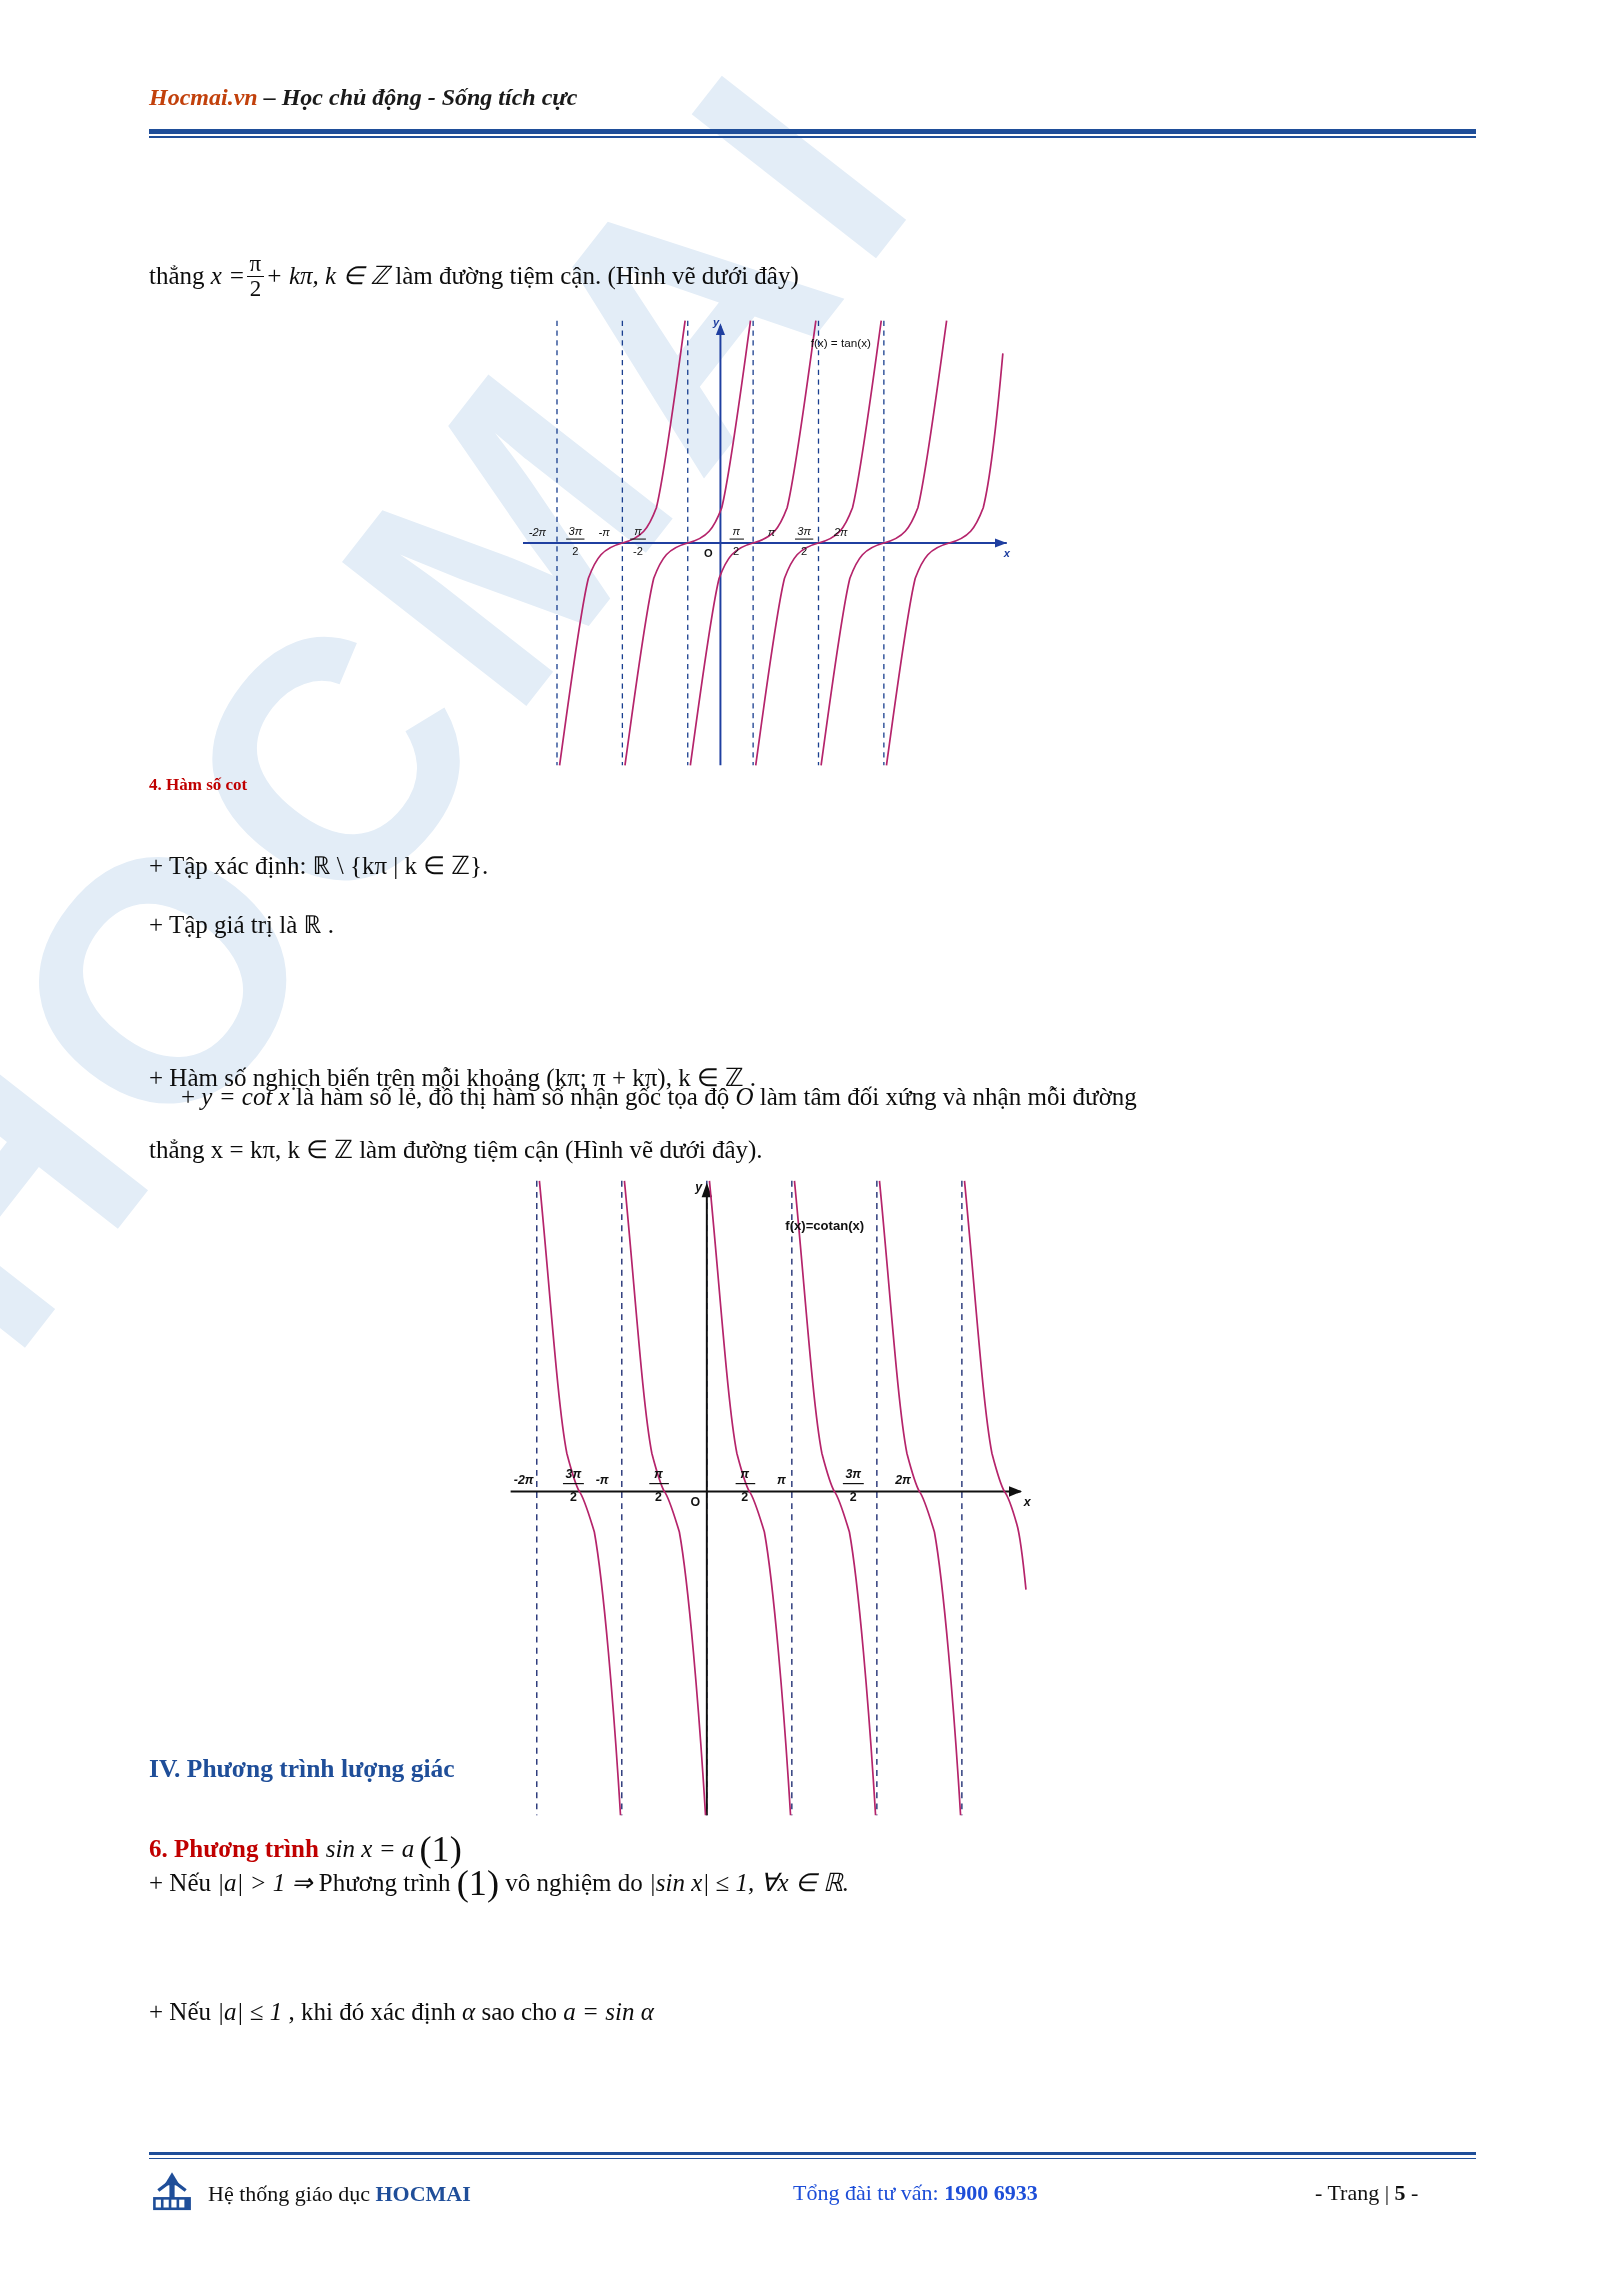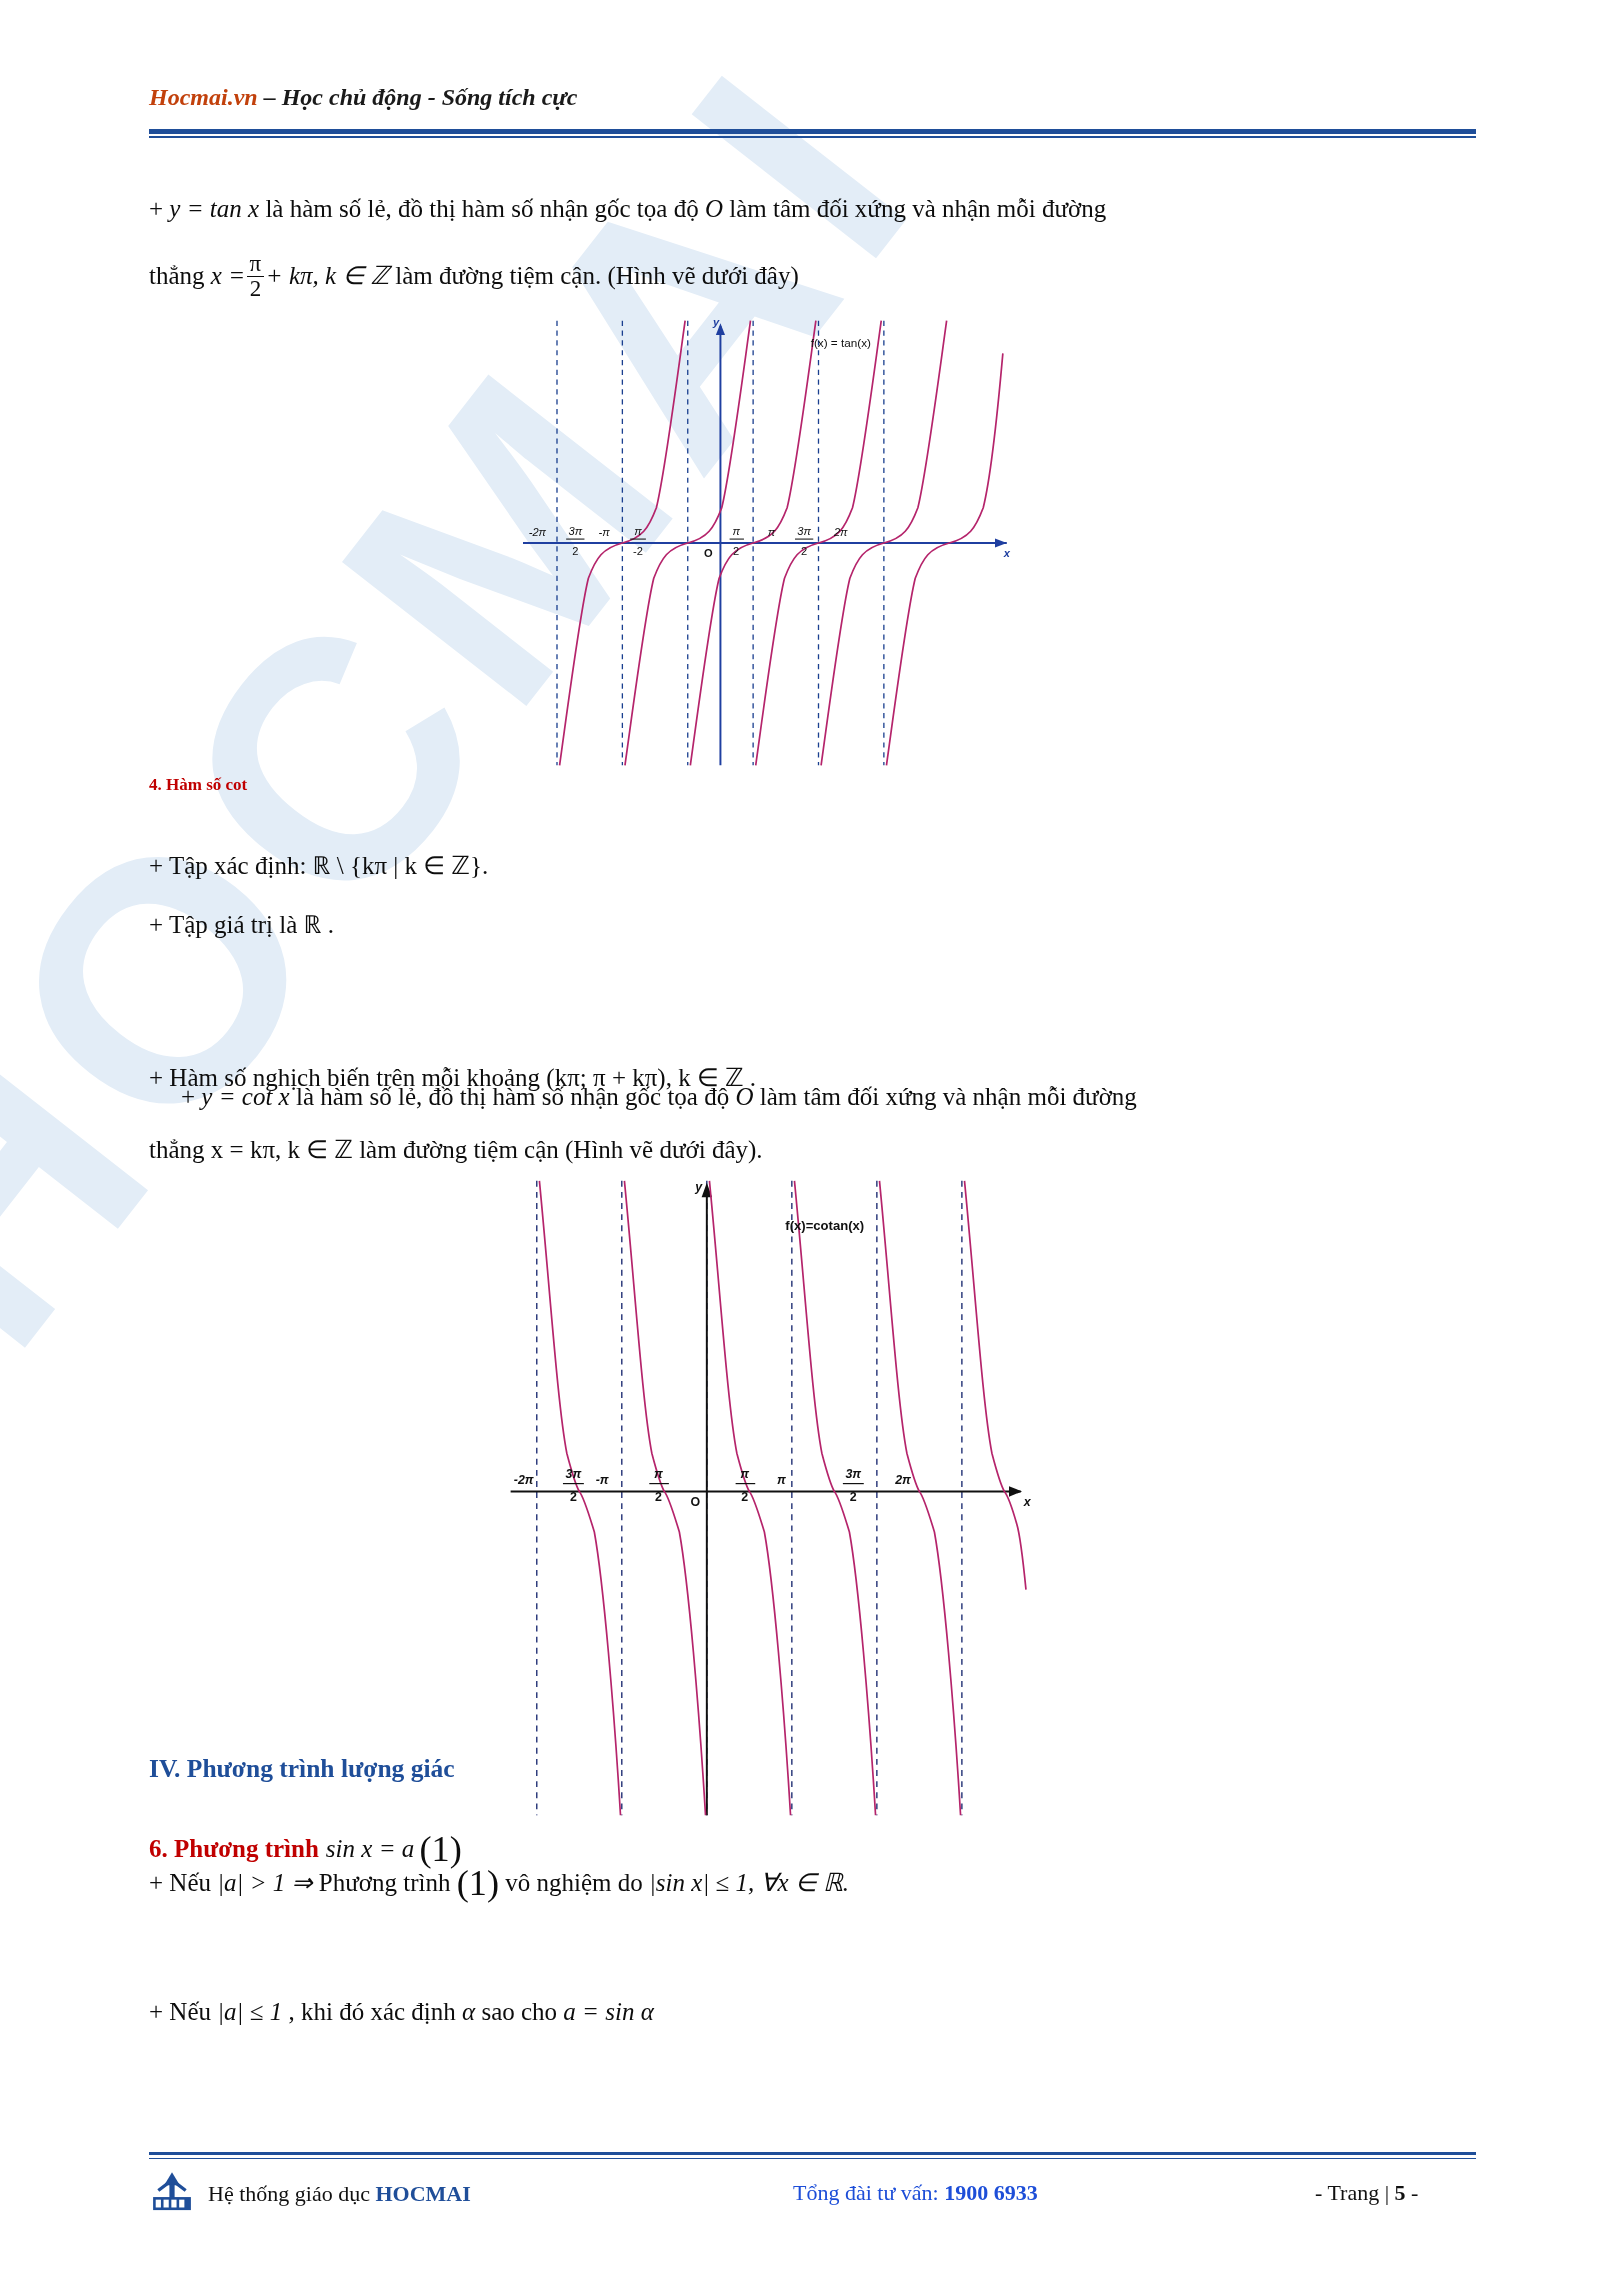--- a/index.html
+++ b/index.html
@@ -152,23 +152,20 @@
 
   <div class="content">
 
     <div class="hdr-text">
       <span class="brand">Hocmai.vn</span>
       <span>– Học chủ động - Sống tích cực</span>
     </div>
     <div class="hdr-rule-1"></div>
     <div class="hdr-rule-2"></div>
 
-    <div class="txt" style="left:149px; top:190px; width:1335px;">
-      <span>+  </span><span class="mi">y = tan x</span><span> là hàm số lẻ, đồ thị hàm số nhận gốc tọa độ </span><span class="mi">O</span><span> làm tâm đối xứng và nhận mỗi đường</span>
-    </div>
 
     <div class="txt" style="left:149px; top:252px; width:1335px;">
       <span>thẳng </span><span class="mi">x =</span><span class="frac"><span class="num">π</span><span class="den">2</span></span><span class="mi">+ kπ, k ∈ ℤ</span><span> làm đường tiệm cận. (Hình vẽ dưới đây)</span>
     </div>
 
     <div class="fig" style="left:523px; top:314px;">
       <svg width="523" height="458" viewBox="0 0 800 700">
 
         <g stroke="#1a3f8f" stroke-width="2" stroke-dasharray="8 7">
           <line x1="52" y1="10" x2="52" y2="690"></line>

